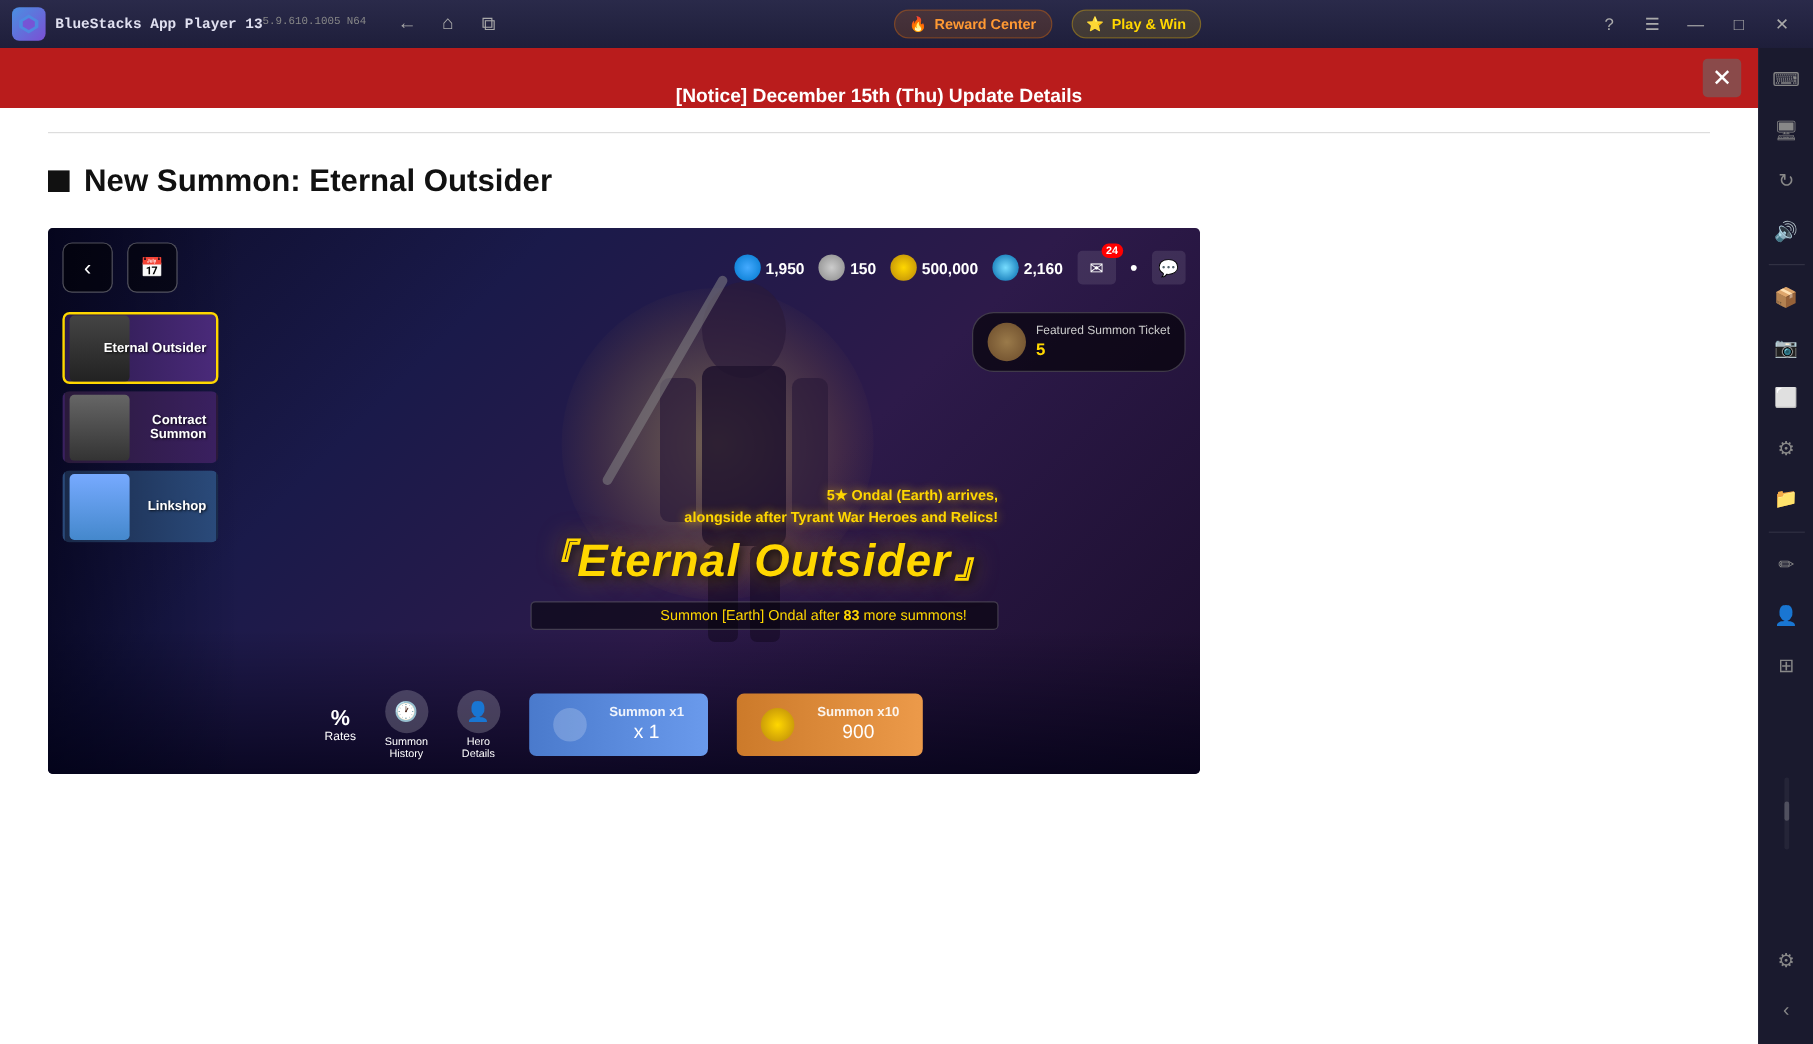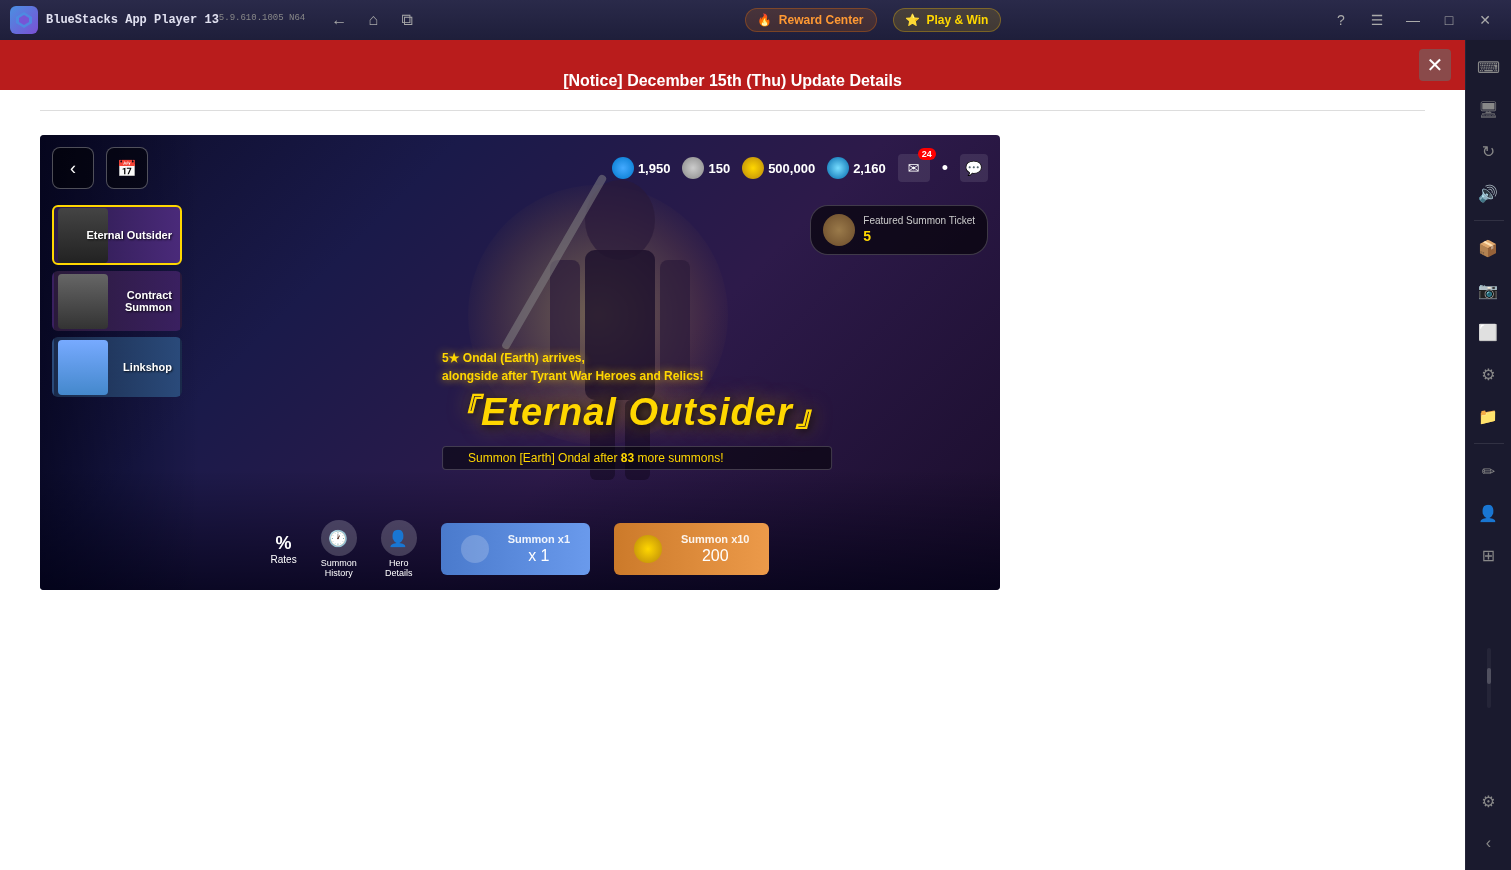--- a/index.html
+++ b/index.html
@@ -409,21 +409,21 @@
       font-weight: bold;
       color: #ffd700;
     }
 
     
     .game-center-text {
       position: absolute;
       bottom: 120px;
       left: 50%;
       transform: translateX(-20%);
-      text-align: left;
+      text-align: right;
       z-index: 10;
     }
     .star-text {
       color: #ffd700;
       font-size: 12px;
       font-weight: 600;
       text-shadow: 0 0 8px rgba(255,200,0,0.8);
       margin-bottom: 4px;
     }
     .banner-title {
@@ -605,20 +605,24 @@
   <div class="content-area">
 
     <div class="notice-header">
       <span class="notice-title">[Notice] December 15th (Thu) Update Details</span>
       <button class="notice-close">✕</button>
     </div>
 
     <div class="notice-content">
       <hr class="section-divider">
 
+      <div class="section-heading">
+        <div class="section-heading-square"></div>
+        <span>New Summon: Eternal Outsider</span>
+      </div>
 
       <div class="game-screenshot">
 
         <div class="game-top-bar">
           <div style="display:flex;align-items:center;gap:6px;">
             <div class="game-back-btn">
               <span>‹</span>
             </div>
             <div class="game-calendar-btn">
               <span>📅</span>
@@ -734,21 +738,21 @@
             <div class="summon-btn-text">
               <div class="summon-count">Summon x1</div>
               <div class="summon-cost">x 1</div>
             </div>
           </button>
 
           <button class="summon-btn summon-btn-10">
             <div class="summon-icon" style="background:radial-gradient(circle,#ffd700,#b8860b);"></div>
             <div class="summon-btn-text">
               <div class="summon-count">Summon x10</div>
-              <div class="summon-cost">200</div>
+              <div class="summon-cost">900</div>
             </div>
           </button>
         </div>
 
         <div style="position:absolute;bottom:0;left:0;right:0;height:120px;background:linear-gradient(transparent,rgba(0,0,20,0.7));pointer-events:none;"></div>
         <div style="position:absolute;top:0;left:0;bottom:0;width:160px;background:linear-gradient(90deg,rgba(0,0,20,0.6),transparent);pointer-events:none;"></div>
       </div>
     </div>
   </div>
 

